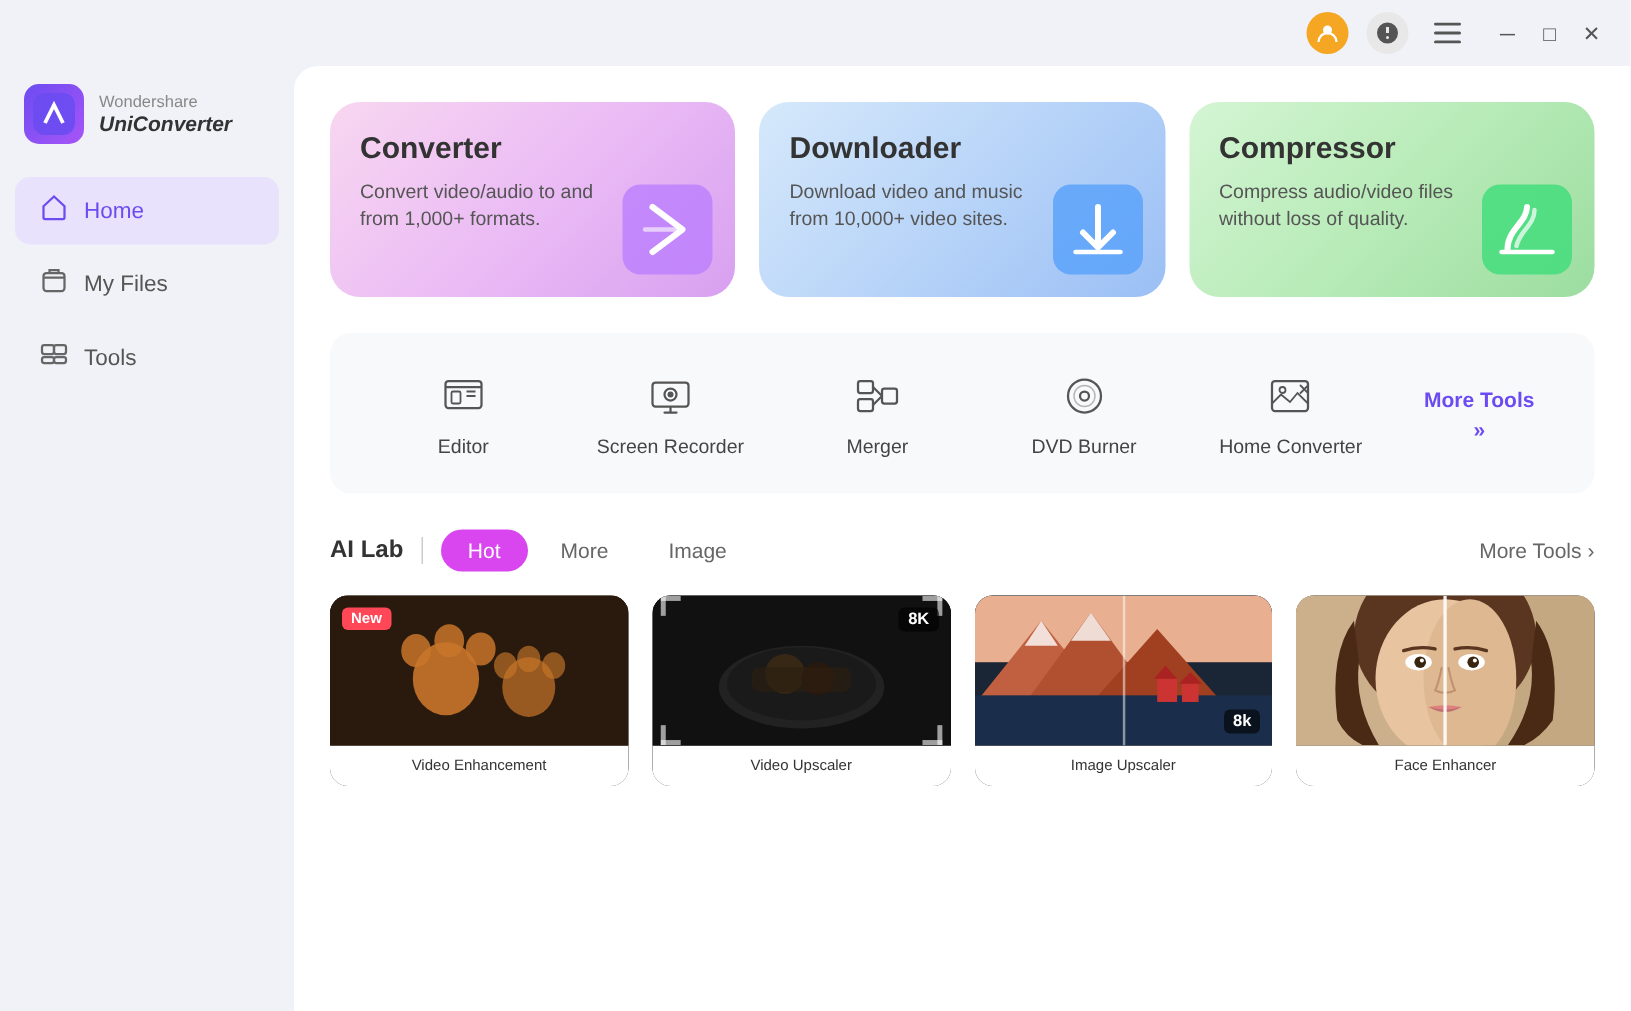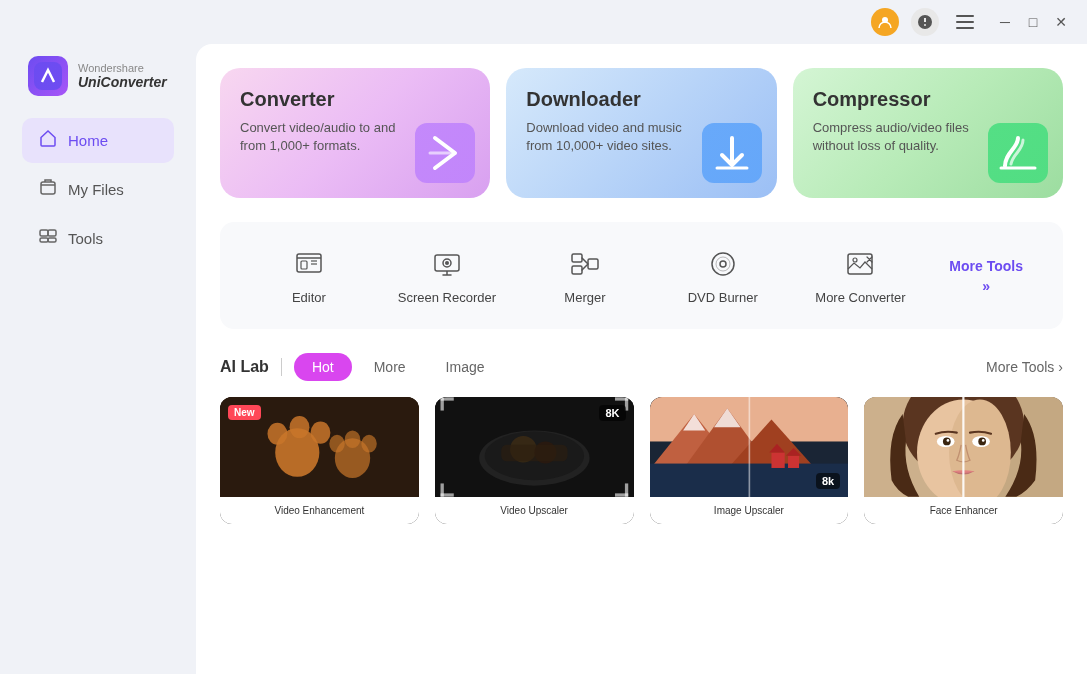--- a/index.html
+++ b/index.html
@@ -69,21 +69,21 @@
       flex: 1;
       overflow: hidden;
     }
 
     
     .sidebar {
       width: 196px;
       background: #f0f2f7;
       display: flex;
       flex-direction: column;
-      padding: 12px 12px;
+      padding: 12px 0;
       flex-shrink: 0;
     }
     .logo-area {
       display: flex;
       align-items: center;
       gap: 10px;
       padding: 0 16px 20px;
     }
     .logo-icon {
       width: 40px;
@@ -545,21 +545,21 @@
 
       <div class="tool-item">
         <div class="tool-icon">
           <svg width="30" height="30" viewBox="0 0 30 30" fill="none">
             <rect x="3" y="5" width="24" height="20" rx="2" stroke="#555" stroke-width="1.5" fill="none"></rect>
             <circle cx="10" cy="11" r="2" stroke="#555" stroke-width="1.2" fill="none"></circle>
             <path d="M3 20 L9 14 L15 19 L20 13 L27 20" stroke="#555" stroke-width="1.2" fill="none"></path>
             <path d="M22 8 L27 13 M22 13 L27 8" stroke="#555" stroke-width="1.2" stroke-linecap="round"></path>
           </svg>
         </div>
-        <span class="tool-label">More Converter</span>
+        <span class="tool-label">Home Converter</span>
       </div>
 
       <div class="more-tools-btn">
         <span>More Tools</span>
         <span>»</span>
       </div>
     </div>
 
     <div class="ai-lab-header">
       <span class="ai-lab-title">AI Lab</span>

